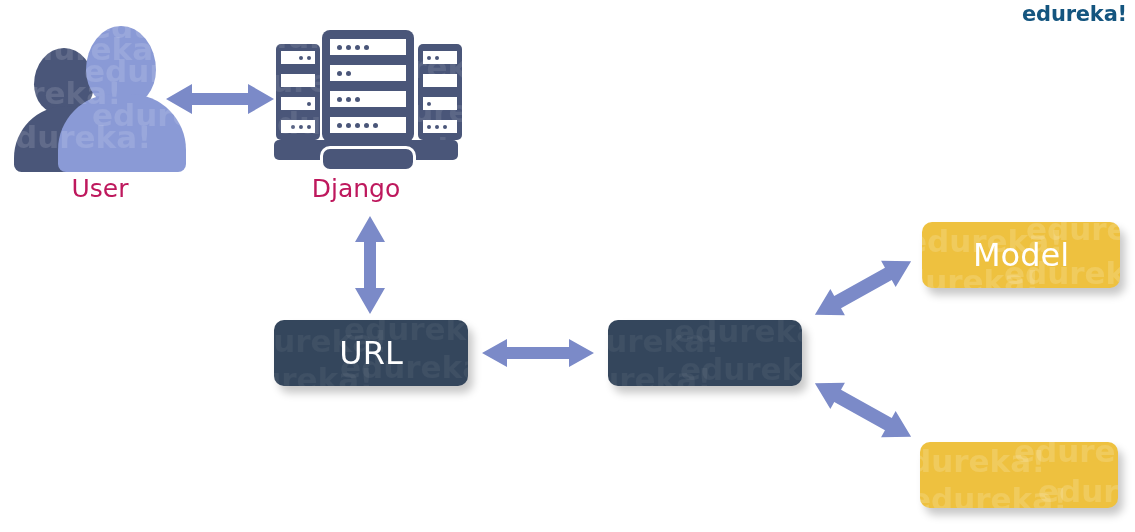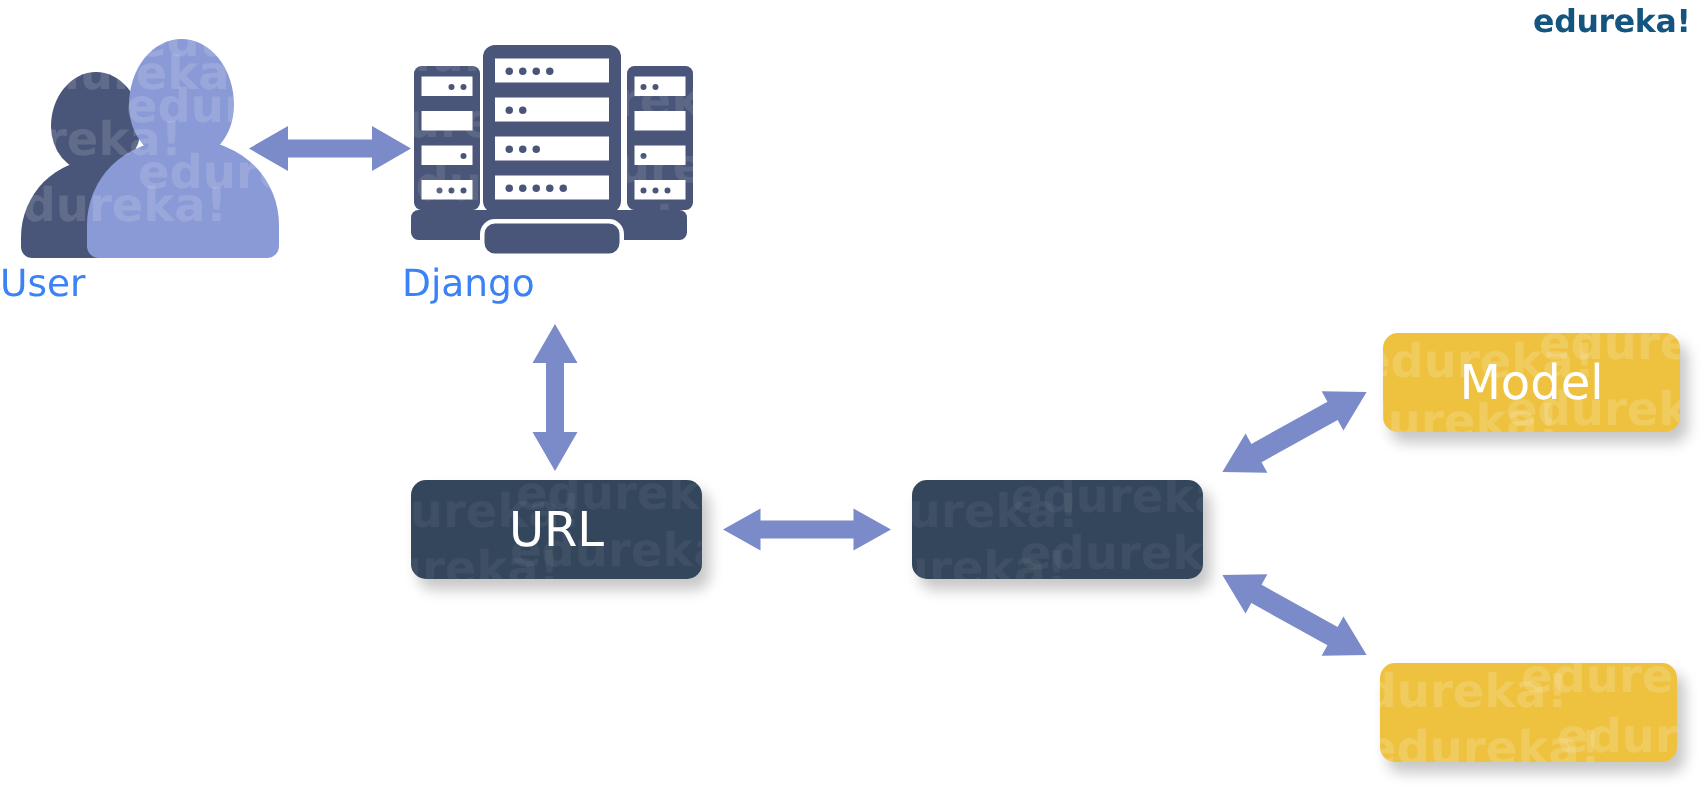--- a/index.html
+++ b/index.html
@@ -74,25 +74,26 @@
   .person.back .body { left: 0; width: 104px; height: 66px; background: #4a5679; }
 
   
   .person.front { left: 44px; bottom: 0; width: 128px; height: 146px; }
   .person.front .head { left: 28px; top: 0; width: 70px; height: 80px; background: #8a9ad6; }
   .person.front .body { left: 0; width: 128px; height: 78px; background: #8a9ad6; }
 
   .label {
     position: absolute;
     font-size: 25px;
-    color: #3b82f6;
+    color: #be185d;
+    text-align: center;
     white-space: nowrap;
   }
   .label.user   { left: 0;   top: 174px; width: 200px; }
-  .label.django { left: 268px; top: 174px; width: 200px; }
+  .label.django { left: 256px; top: 174px; width: 200px; }
 
   
   .server {
     position: absolute;
     left: 274px;
     top: 30px;
     width: 190px;
     height: 132px;
   }
   .rack {

